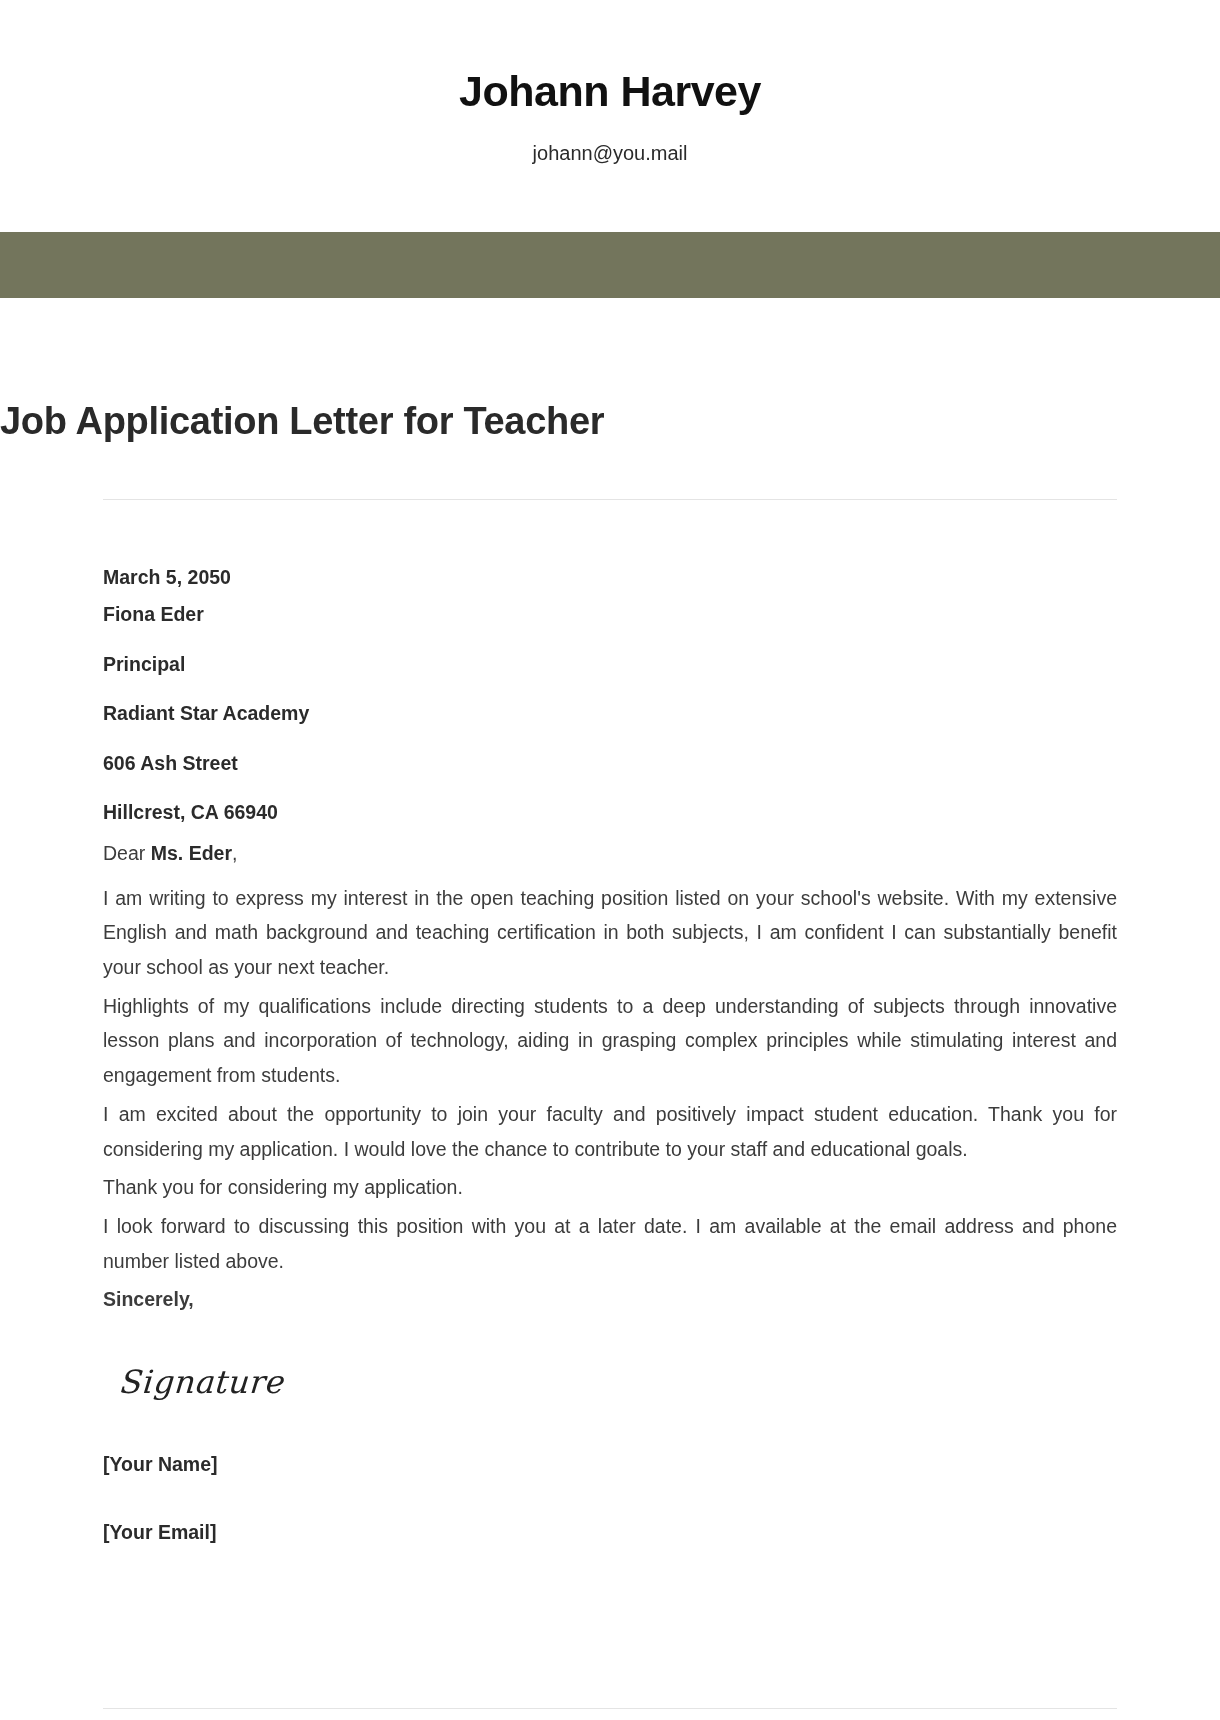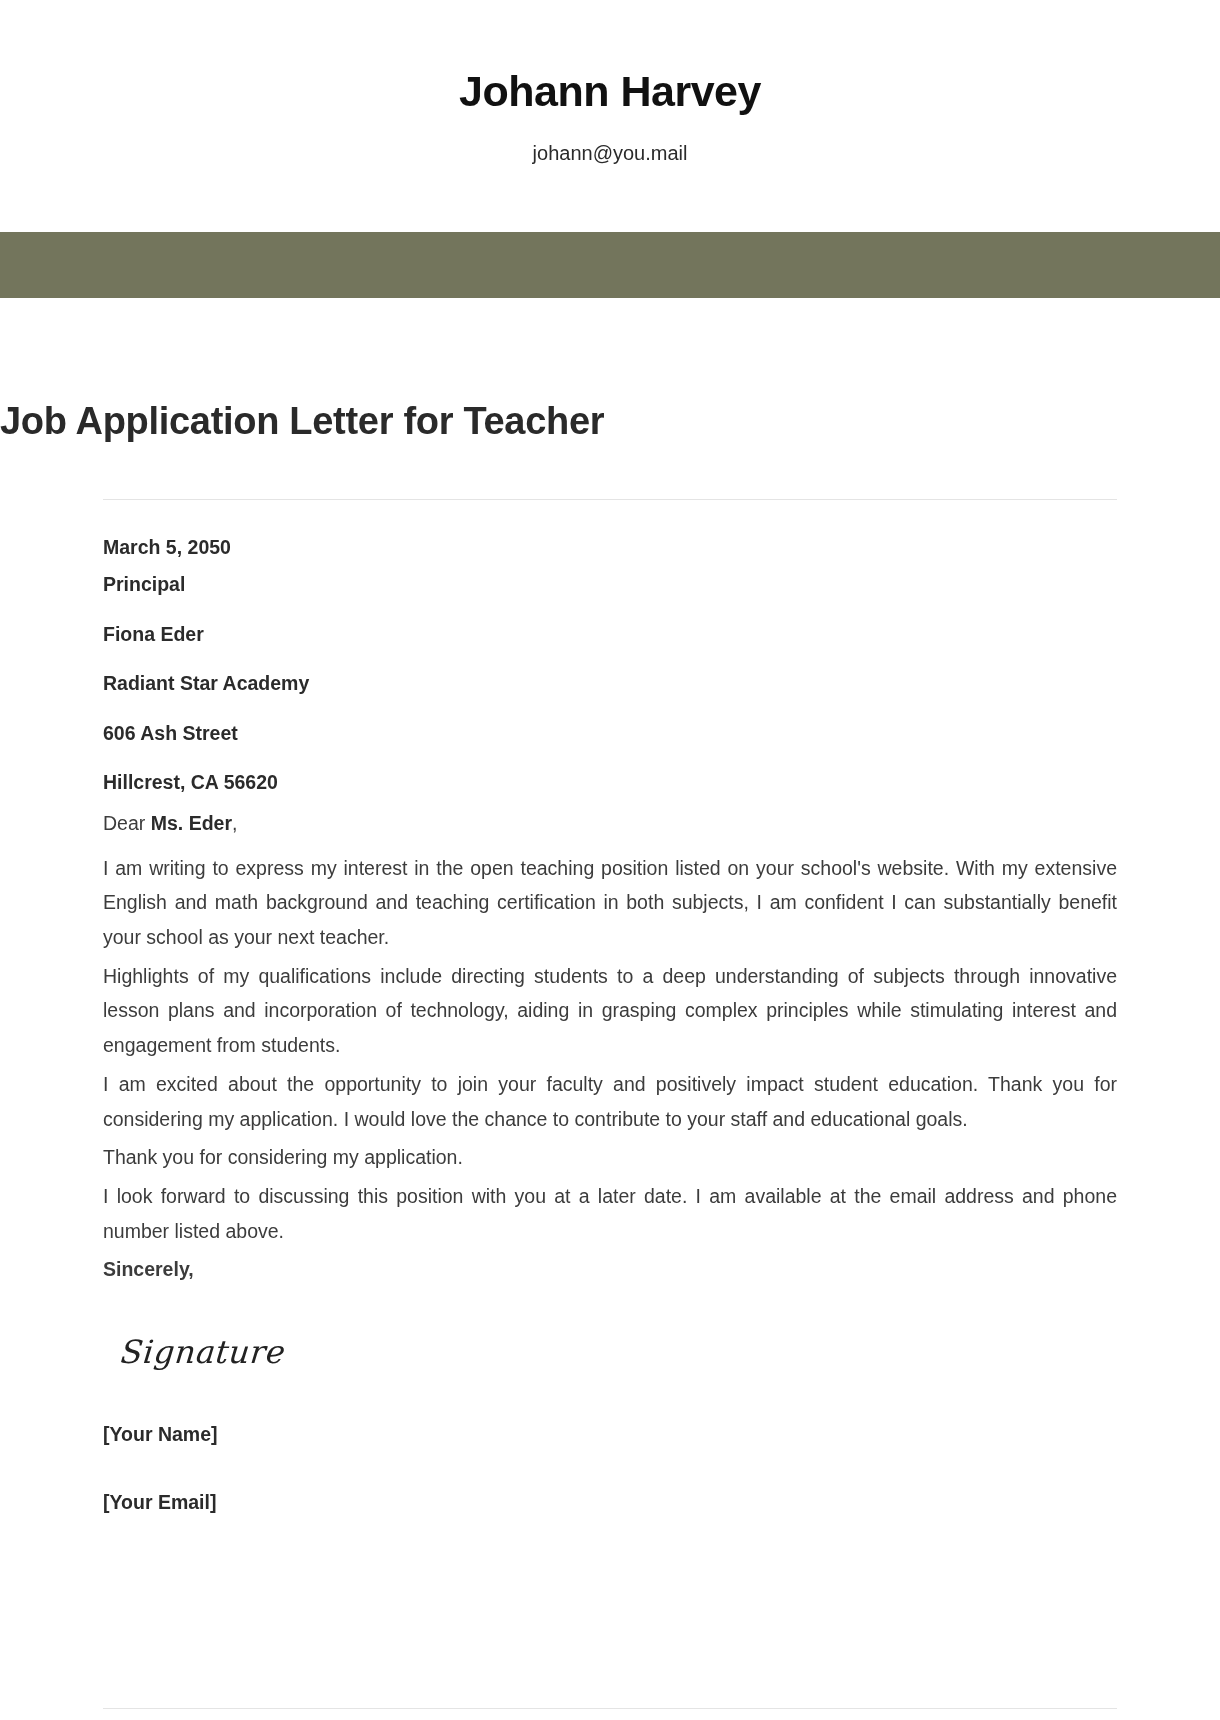--- a/index.html
+++ b/index.html
@@ -84,21 +84,21 @@
     top: 1708px;
     width: 1014px;
     height: 1px;
     background: #e4e4e4;
   }
 
   
   .letter {
     position: absolute;
     left: 103px;
-    top: 535px;
+    top: 565px;
     width: 1014px;
   }
 
   .addr-line {
     font-size: 19.5px;
     font-weight: 700;
     color: #2b2b2b;
     line-height: 1.25;
     margin: 0 0 25px 0;
   }
@@ -175,29 +175,29 @@
   <div class="title-wrap">
     <h2 class="doc-title">Job Application Letter for Teacher</h2>
   </div>
 
   <div class="rule-top" style="background: rgb(228, 228, 228);"></div>
 
   <div class="letter">
 
     <div class="addr-line tight">March 5, 2050</div>
 
+    <div class="addr-line">Fiona Eder</div>
+
     <div class="addr-line">Principal</div>
 
-    <div class="addr-line">Fiona Eder</div>
-
     <div class="addr-line">Radiant Star Academy</div>
 
     <div class="addr-line">606 Ash Street</div>
 
-    <div class="addr-line tight">Hillcrest, CA 56620</div>
+    <div class="addr-line tight">Hillcrest, CA 66940</div>
 
     <div class="salutation">
       <span>Dear</span><span>&nbsp;</span><b>Ms. Eder</b><span>,</span>
     </div>
 
     <p class="body-par">I am writing to express my interest in the open teaching position listed on your school's website. With my extensive English and math background and teaching certification in both subjects, I am confident I can substantially benefit your school as your next teacher.</p>
 
     <p class="body-par">Highlights of my qualifications include directing students to a deep understanding of subjects through innovative lesson plans and incorporation of technology, aiding in grasping complex principles while stimulating interest and engagement from students.</p>
 
     <p class="body-par">I am excited about the opportunity to join your faculty and positively impact student education. Thank you for considering my application. I would love the chance to contribute to your staff and educational goals.</p>

